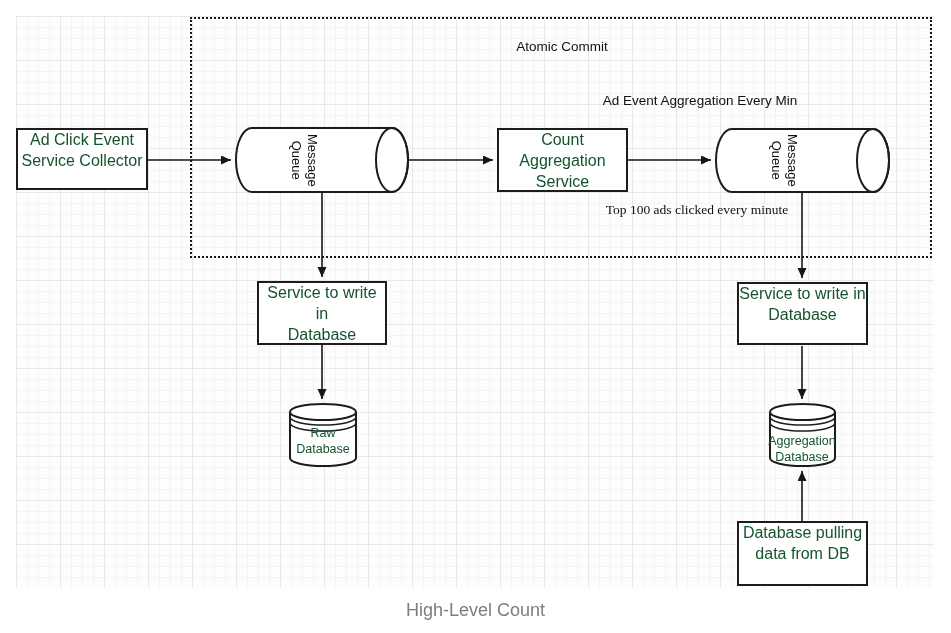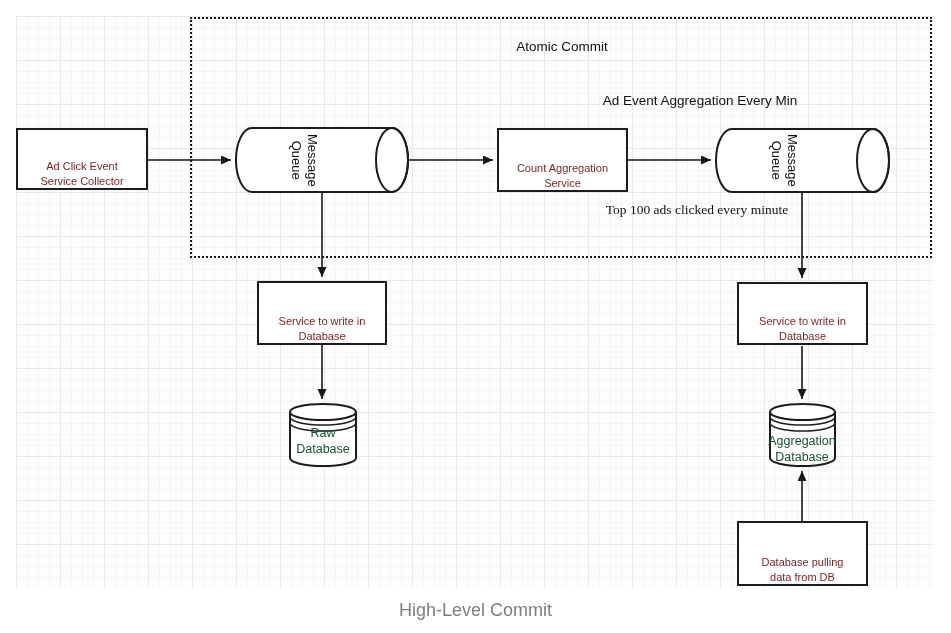--- a/index.html
+++ b/index.html
@@ -35,26 +35,26 @@
     width: 742px; height: 241px;
     border: 2px dotted #161616;
     box-sizing: border-box;
   }
   .node {
     position: absolute;
     background: #ffffff;
     border: 2px solid #1c1c1c;
     box-sizing: border-box;
     display: flex;
-    align-items: flex-end;
+    align-items: flex-start;
     justify-content: center;
     text-align: center;
-    font-size: 11px;
+    font-size: 16px;
     line-height: 1.3;
-    color: #7f1d1d;
+    color: #14532d;
     white-space: pre-line;
   }
   .cyl {
     position: absolute;
   }
   .cyl svg { display: block; }
   .cyl-label {
     position: absolute;
     left: 0; top: 0; bottom: 0;
     display: flex;
@@ -197,15 +197,15 @@
     <svg width="67" height="64" viewBox="0 0 67 64">
       <path d="M 1 9 L 1 55 A 32.5 8 0 0 0 66 55 L 66 9" fill="#ffffff" stroke="#1c1c1c" stroke-width="2"></path>
       <ellipse cx="33.5" cy="9" rx="32.5" ry="8" fill="#ffffff" stroke="#1c1c1c" stroke-width="2"></ellipse>
       <path d="M 1 14 A 32.5 8 0 0 0 66 14" fill="none" stroke="#1c1c1c" stroke-width="1.6"></path>
       <path d="M 1 20 A 32.5 8 0 0 0 66 20" fill="none" stroke="#1c1c1c" stroke-width="1.6"></path>
     </svg>
     <div class="db-label" style="left:-12px; width:90px;margin-top:8px;">Aggregation
 Database</div>
   </div>
 
-  <div id="caption">High-Level Commit</div>
+  <div id="caption">High-Level Count</div>
 
 </div>
 
 </body></html>

